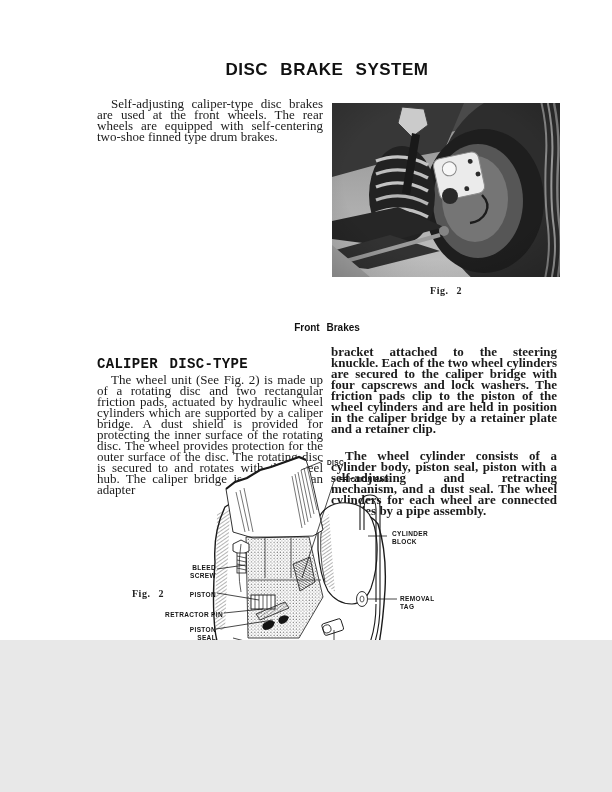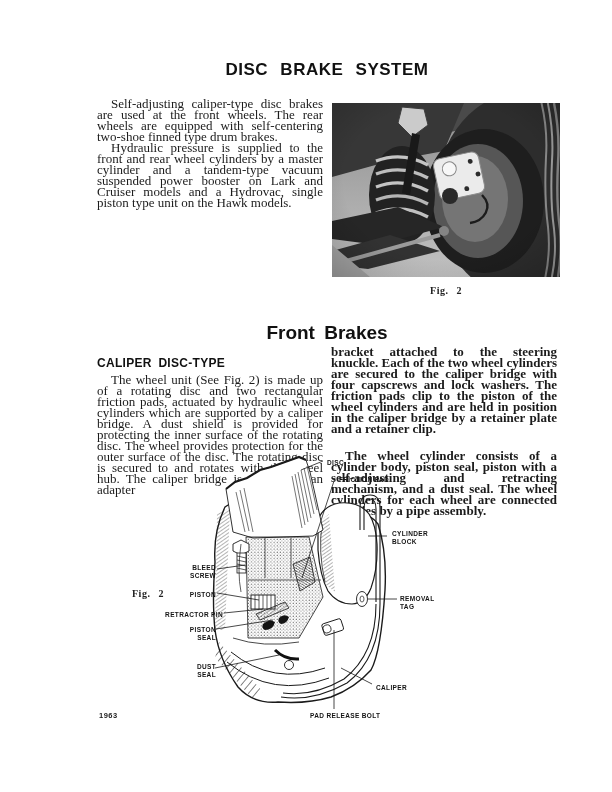--- a/index.html
+++ b/index.html
@@ -1,17 +1,17 @@
 <!DOCTYPE html>
 <html><head>
 <meta charset="utf-8">
 <style>
   html,body{margin:0;padding:0;background:#e8e8e8;}
   #sheet{
-    position:relative;width:612px;height:792px;background:#ffffff;
+    position:relative;width:612px;height:640px;background:#ffffff;
     margin:0 auto;overflow:hidden;
     font-family:"Liberation Serif",serif;color:#161616;
   }
   .abs{position:absolute;}
   .doc-title{
     left:97px;top:60px;width:460px;text-align:center;
     font-family:"Liberation Sans",sans-serif;font-weight:bold;
     font-size:17px;letter-spacing:.5px;word-spacing:7px;color:#111;
   }
   .bodytext{
@@ -22,26 +22,26 @@
   .intro{left:97px;top:98px;width:226px;}
   .photo-wrap{left:332px;top:103px;width:228px;height:174px;}
   .fig-caption{
     font-family:"Liberation Serif",serif;font-weight:bold;font-size:10px;
     letter-spacing:.5px;word-spacing:5px;color:#222;
   }
   .fig1-cap{left:332px;top:285px;width:228px;text-align:center;}
   .section-heading{
     left:97px;top:322px;width:460px;text-align:center;
     font-family:"Liberation Sans",sans-serif;font-weight:bold;
-    font-size:19px;word-spacing:4px;color:#111;
+    font-size:10px;word-spacing:4px;color:#111;
   }
   .sub-heading{
     left:97px;top:356px;
-    font-family:Liberation Sans, sans-serif;font-weight:bold;
-    font-size:12px;letter-spacing:.3px;word-spacing:3px;color:#111;
+    font-family:Liberation Mono, monospace;font-weight:bold;
+    font-size:14px;letter-spacing:.3px;word-spacing:3px;color:#111;
   }
   .col-left{left:97px;top:374px;width:226px;}
   .col-right{left:331px;top:346px;width:226px;font-weight:bold;}
   .col-right p + p{margin-top:16px;}
   .diagram-wrap{left:113px;top:452px;width:352px;height:272px;}
   .dlabel{
     position:absolute;font-family:"Liberation Sans",sans-serif;
     font-weight:bold;font-size:6.5px;line-height:7.5px;letter-spacing:.35px;
     color:#141414;white-space:pre-line;
   }
@@ -54,21 +54,20 @@
 </style>
 </head>
 <body>
 
 <div id="sheet">
 
   <div class="abs doc-title">DISC BRAKE SYSTEM</div>
 
   <div class="abs intro bodytext">
     <p>Self-adjusting caliper-type disc brakes are used at the front wheels. The rear wheels are equipped with self-centering two-shoe finned type drum brakes.</p>
-    <p>Hydraulic pressure is supplied to the front and rear wheel cylinders by a master cylinder and a tandem-type vacuum suspended power booster on Lark and Cruiser models and a Hydrovac, single piston type unit on the Hawk models.</p>
   </div>
 
   <div class="abs photo-wrap">
     <svg width="228" height="174" viewBox="0 0 228 174">
       <defs>
         <radialGradient id="vg" cx="50%" cy="45%" r="75%">
           <stop offset="60%" stop-color="rgba(0,0,0,0)"></stop>
           <stop offset="100%" stop-color="rgba(0,0,0,0.22)"></stop>
         </radialGradient>
         <linearGradient id="bgg" x1="0" y1="0" x2="0" y2="1">

